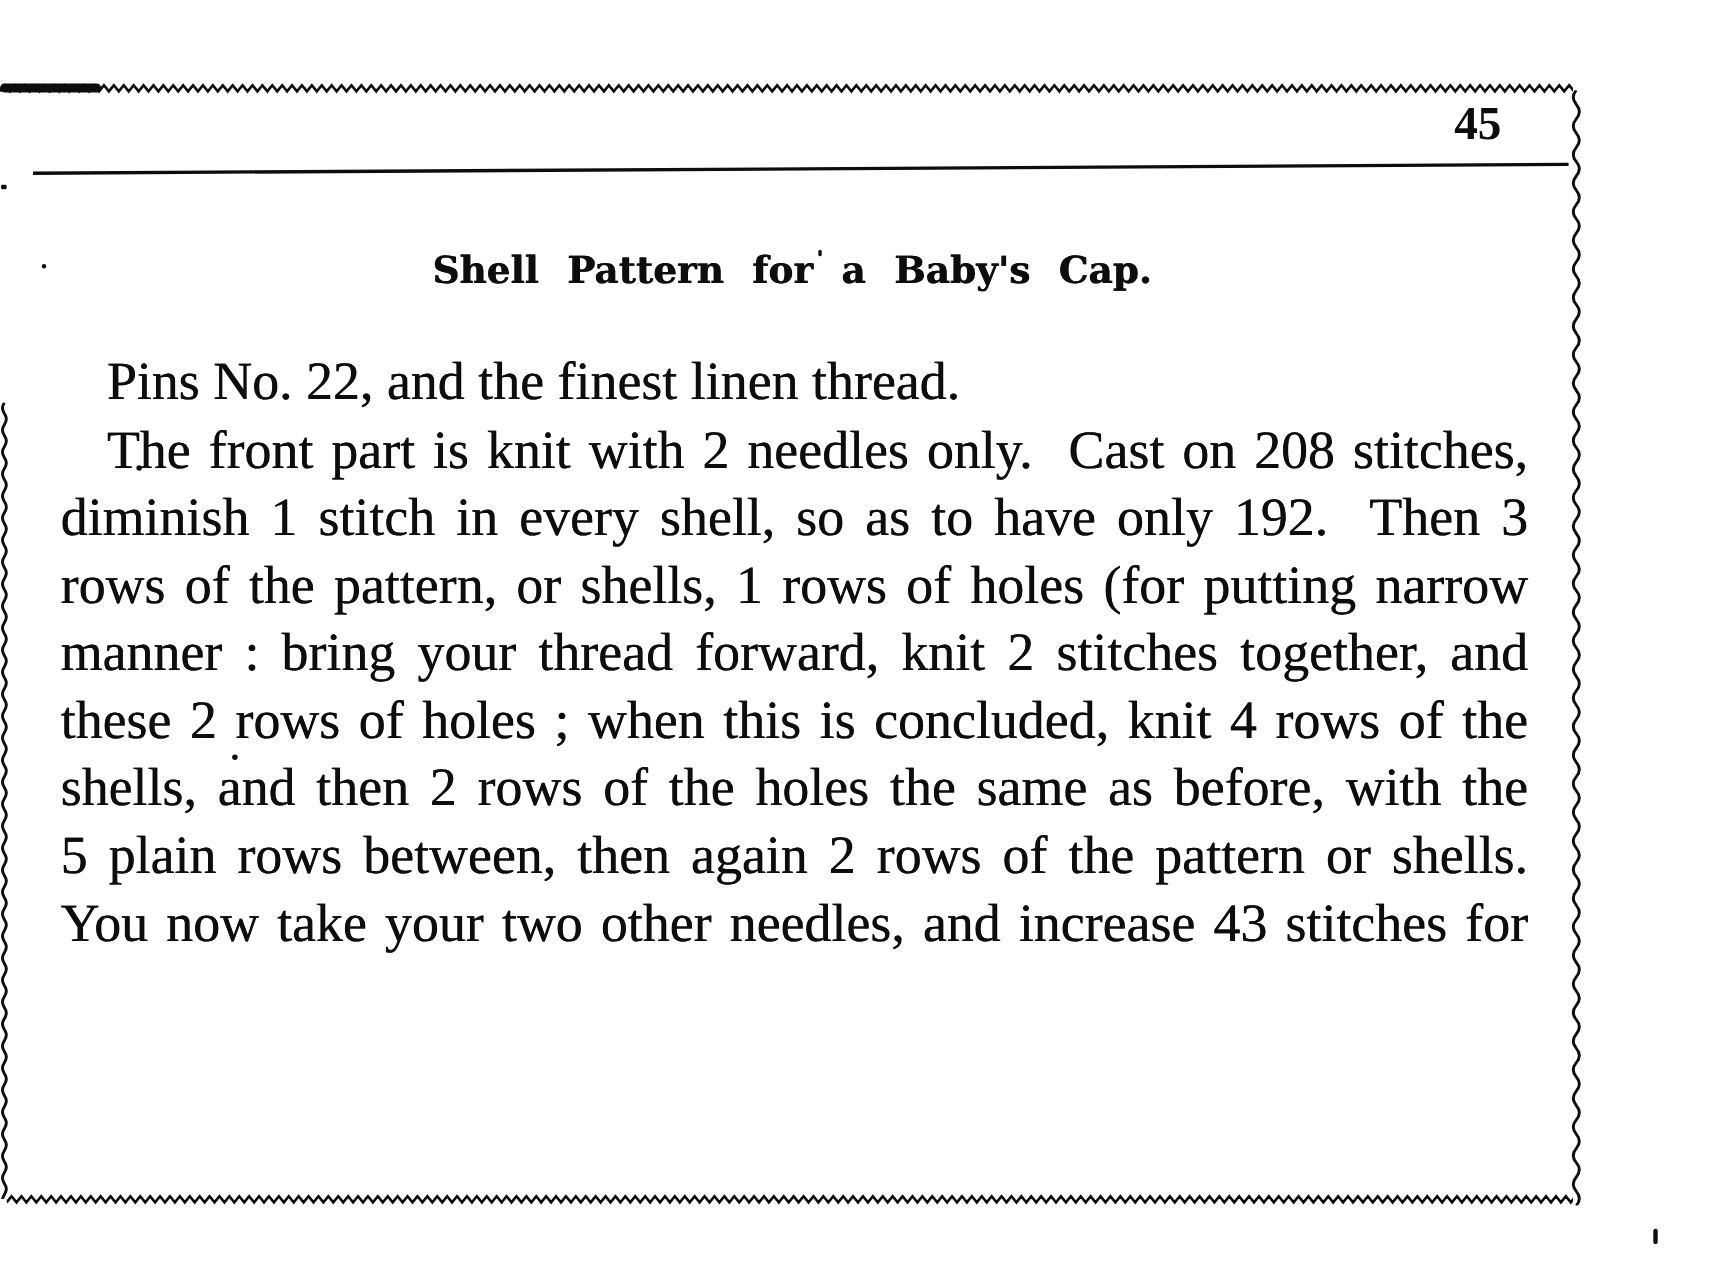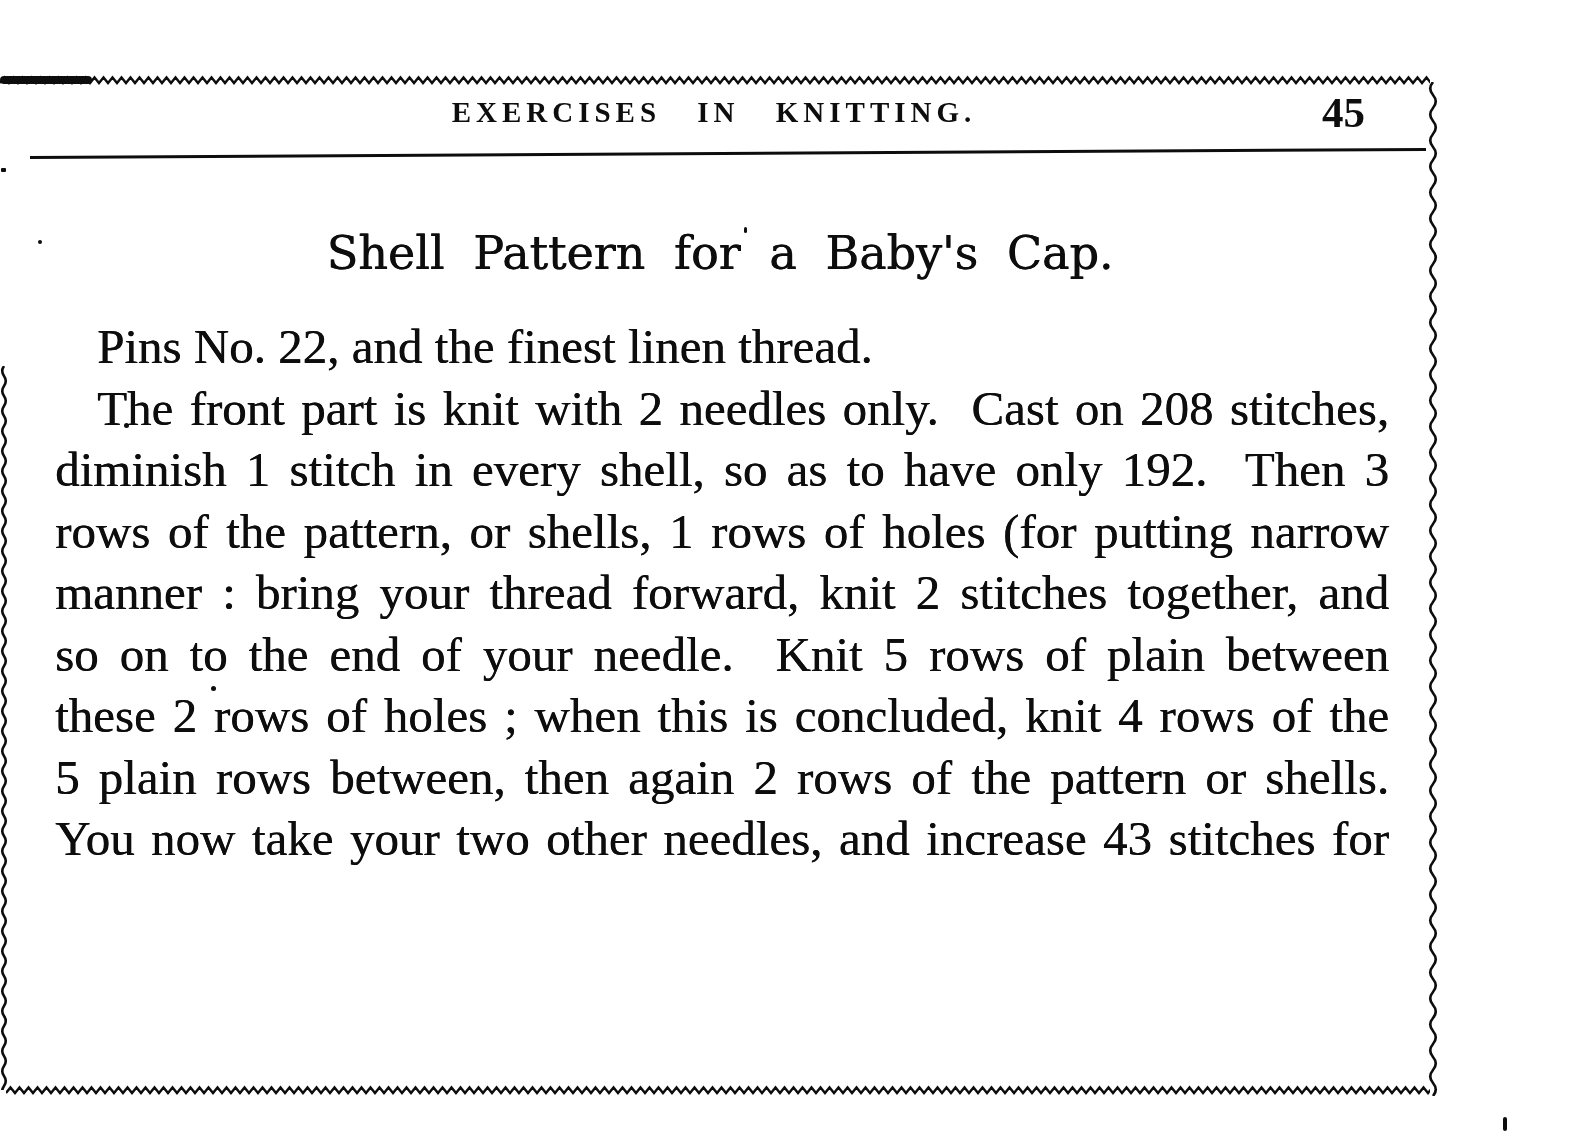--- a/index.html
+++ b/index.html
@@ -40,21 +40,21 @@
   .head-rule {
     position: absolute; top: 156px; left: 30px; width: 1396px; height: 3px;
     background: var(--ink);
     transform: rotate(-0.33deg); transform-origin: left center;
   }
   
   .section-heading {
     position: absolute; top: 226px; left: 0; width: 1440px;
     text-align: center;
     font-family: "DejaVu Serif", "Liberation Serif", serif;
-    font-size: 46px; font-weight: 400;
+    font-size: 34px; font-weight: 700;
     word-spacing: 14px;
     text-shadow: 0.6px 0 0 var(--ink);
   }
   
   .body-text {
     position: absolute; top: 316px; left: 55px; width: 1334px;
     font-size: 49px;
     text-shadow: 0.4px 0 0 var(--ink);
   }
   .line {
@@ -84,37 +84,36 @@
   <svg id="bottomBorder" class="border-svg" width="1424" height="12" viewBox="0 0 1424 12">
       <path stroke-width="2.4" d="M0 9 L4.5 3.5 L9 9 L13.5 3.5 L18 9 L22.5 3.5 L27 9 L31.5 3.5 L36 9 L40.5 3.5 L45 9 L49.5 3.5 L54 9 L58.5 3.5 L63 9 L67.5 3.5 L72 9 L76.5 3.5 L81 9 L85.5 3.5 L90 9 L94.5 3.5 L99 9 L103.5 3.5 L108 9 L112.5 3.5 L117 9 L121.5 3.5 L126 9 L130.5 3.5 L135 9 L139.5 3.5 L144 9 L148.5 3.5 L153 9 L157.5 3.5 L162 9 L166.5 3.5 L171 9 L175.5 3.5 L180 9 L184.5 3.5 L189 9 L193.5 3.5 L198 9 L202.5 3.5 L207 9 L211.5 3.5 L216 9 L220.5 3.5 L225 9 L229.5 3.5 L234 9 L238.5 3.5 L243 9 L247.5 3.5 L252 9 L256.5 3.5 L261 9 L265.5 3.5 L270 9 L274.5 3.5 L279 9 L283.5 3.5 L288 9 L292.5 3.5 L297 9 L301.5 3.5 L306 9 L310.5 3.5 L315 9 L319.5 3.5 L324 9 L328.5 3.5 L333 9 L337.5 3.5 L342 9 L346.5 3.5 L351 9 L355.5 3.5 L360 9 L364.5 3.5 L369 9 L373.5 3.5 L378 9 L382.5 3.5 L387 9 L391.5 3.5 L396 9 L400.5 3.5 L405 9 L409.5 3.5 L414 9 L418.5 3.5 L423 9 L427.5 3.5 L432 9 L436.5 3.5 L441 9 L445.5 3.5 L450 9 L454.5 3.5 L459 9 L463.5 3.5 L468 9 L472.5 3.5 L477 9 L481.5 3.5 L486 9 L490.5 3.5 L495 9 L499.5 3.5 L504 9 L508.5 3.5 L513 9 L517.5 3.5 L522 9 L526.5 3.5 L531 9 L535.5 3.5 L540 9 L544.5 3.5 L549 9 L553.5 3.5 L558 9 L562.5 3.5 L567 9 L571.5 3.5 L576 9 L580.5 3.5 L585 9 L589.5 3.5 L594 9 L598.5 3.5 L603 9 L607.5 3.5 L612 9 L616.5 3.5 L621 9 L625.5 3.5 L630 9 L634.5 3.5 L639 9 L643.5 3.5 L648 9 L652.5 3.5 L657 9 L661.5 3.5 L666 9 L670.5 3.5 L675 9 L679.5 3.5 L684 9 L688.5 3.5 L693 9 L697.5 3.5 L702 9 L706.5 3.5 L711 9 L715.5 3.5 L720 9 L724.5 3.5 L729 9 L733.5 3.5 L738 9 L742.5 3.5 L747 9 L751.5 3.5 L756 9 L760.5 3.5 L765 9 L769.5 3.5 L774 9 L778.5 3.5 L783 9 L787.5 3.5 L792 9 L796.5 3.5 L801 9 L805.5 3.5 L810 9 L814.5 3.5 L819 9 L823.5 3.5 L828 9 L832.5 3.5 L837 9 L841.5 3.5 L846 9 L850.5 3.5 L855 9 L859.5 3.5 L864 9 L868.5 3.5 L873 9 L877.5 3.5 L882 9 L886.5 3.5 L891 9 L895.5 3.5 L900 9 L904.5 3.5 L909 9 L913.5 3.5 L918 9 L922.5 3.5 L927 9 L931.5 3.5 L936 9 L940.5 3.5 L945 9 L949.5 3.5 L954 9 L958.5 3.5 L963 9 L967.5 3.5 L972 9 L976.5 3.5 L981 9 L985.5 3.5 L990 9 L994.5 3.5 L999 9 L1003.5 3.5 L1008 9 L1012.5 3.5 L1017 9 L1021.5 3.5 L1026 9 L1030.5 3.5 L1035 9 L1039.5 3.5 L1044 9 L1048.5 3.5 L1053 9 L1057.5 3.5 L1062 9 L1066.5 3.5 L1071 9 L1075.5 3.5 L1080 9 L1084.5 3.5 L1089 9 L1093.5 3.5 L1098 9 L1102.5 3.5 L1107 9 L1111.5 3.5 L1116 9 L1120.5 3.5 L1125 9 L1129.5 3.5 L1134 9 L1138.5 3.5 L1143 9 L1147.5 3.5 L1152 9 L1156.5 3.5 L1161 9 L1165.5 3.5 L1170 9 L1174.5 3.5 L1179 9 L1183.5 3.5 L1188 9 L1192.5 3.5 L1197 9 L1201.5 3.5 L1206 9 L1210.5 3.5 L1215 9 L1219.5 3.5 L1224 9 L1228.5 3.5 L1233 9 L1237.5 3.5 L1242 9 L1246.5 3.5 L1251 9 L1255.5 3.5 L1260 9 L1264.5 3.5 L1269 9 L1273.5 3.5 L1278 9 L1282.5 3.5 L1287 9 L1291.5 3.5 L1296 9 L1300.5 3.5 L1305 9 L1309.5 3.5 L1314 9 L1318.5 3.5 L1323 9 L1327.5 3.5 L1332 9 L1336.5 3.5 L1341 9 L1345.5 3.5 L1350 9 L1354.5 3.5 L1359 9 L1363.5 3.5 L1368 9 L1372.5 3.5 L1377 9 L1381.5 3.5 L1386 9 L1390.5 3.5 L1395 9 L1399.5 3.5 L1404 9 L1408.5 3.5 L1413 9 L1417.5 3.5 L1422 9 L1426.5 3.5 L1431 9"></path>
     </svg>
   <svg id="rightBorder" class="border-svg" width="16" height="1014" viewBox="0 0 16 1014">
       <path stroke-width="2.6" d="M7 0 Q 1.5 6.5 7 13 Q 12.5 19.5 7 26 Q 1.5 32.5 7 39 Q 12.5 45.5 7 52 Q 1.5 58.5 7 65 Q 12.5 71.5 7 78 Q 1.5 84.5 7 91 Q 12.5 97.5 7 104 Q 1.5 110.5 7 117 Q 12.5 123.5 7 130 Q 1.5 136.5 7 143 Q 12.5 149.5 7 156 Q 1.5 162.5 7 169 Q 12.5 175.5 7 182 Q 1.5 188.5 7 195 Q 12.5 201.5 7 208 Q 1.5 214.5 7 221 Q 12.5 227.5 7 234 Q 1.5 240.5 7 247 Q 12.5 253.5 7 260 Q 1.5 266.5 7 273 Q 12.5 279.5 7 286 Q 1.5 292.5 7 299 Q 12.5 305.5 7 312 Q 1.5 318.5 7 325 Q 12.5 331.5 7 338 Q 1.5 344.5 7 351 Q 12.5 357.5 7 364 Q 1.5 370.5 7 377 Q 12.5 383.5 7 390 Q 1.5 396.5 7 403 Q 12.5 409.5 7 416 Q 1.5 422.5 7 429 Q 12.5 435.5 7 442 Q 1.5 448.5 7 455 Q 12.5 461.5 7 468 Q 1.5 474.5 7 481 Q 12.5 487.5 7 494 Q 1.5 500.5 7 507 Q 12.5 513.5 7 520 Q 1.5 526.5 7 533 Q 12.5 539.5 7 546 Q 1.5 552.5 7 559 Q 12.5 565.5 7 572 Q 1.5 578.5 7 585 Q 12.5 591.5 7 598 Q 1.5 604.5 7 611 Q 12.5 617.5 7 624 Q 1.5 630.5 7 637 Q 12.5 643.5 7 650 Q 1.5 656.5 7 663 Q 12.5 669.5 7 676 Q 1.5 682.5 7 689 Q 12.5 695.5 7 702 Q 1.5 708.5 7 715 Q 12.5 721.5 7 728 Q 1.5 734.5 7 741 Q 12.5 747.5 7 754 Q 1.5 760.5 7 767 Q 12.5 773.5 7 780 Q 1.5 786.5 7 793 Q 12.5 799.5 7 806 Q 1.5 812.5 7 819 Q 12.5 825.5 7 832 Q 1.5 838.5 7 845 Q 12.5 851.5 7 858 Q 1.5 864.5 7 871 Q 12.5 877.5 7 884 Q 1.5 890.5 7 897 Q 12.5 903.5 7 910 Q 1.5 916.5 7 923 Q 12.5 929.5 7 936 Q 1.5 942.5 7 949 Q 12.5 955.5 7 962 Q 1.5 968.5 7 975 Q 12.5 981.5 7 988 Q 1.5 994.5 7 1001 Q 12.5 1007.5 7 1014"></path>
     </svg>
   <svg id="leftBorder" class="border-svg" width="10" height="724" viewBox="0 0 10 724">
       <path stroke-width="2.6" d="M4 0 Q 0.5 5 4 10 Q 7.5 15 4 20 Q 0.5 25 4 30 Q 7.5 35 4 40 Q 0.5 45 4 50 Q 7.5 55 4 60 Q 0.5 65 4 70 Q 7.5 75 4 80 Q 0.5 85 4 90 Q 7.5 95 4 100 Q 0.5 105 4 110 Q 7.5 115 4 120 Q 0.5 125 4 130 Q 7.5 135 4 140 Q 0.5 145 4 150 Q 7.5 155 4 160 Q 0.5 165 4 170 Q 7.5 175 4 180 Q 0.5 185 4 190 Q 7.5 195 4 200 Q 0.5 205 4 210 Q 7.5 215 4 220 Q 0.5 225 4 230 Q 7.5 235 4 240 Q 0.5 245 4 250 Q 7.5 255 4 260 Q 0.5 265 4 270 Q 7.5 275 4 280 Q 0.5 285 4 290 Q 7.5 295 4 300 Q 0.5 305 4 310 Q 7.5 315 4 320 Q 0.5 325 4 330 Q 7.5 335 4 340 Q 0.5 345 4 350 Q 7.5 355 4 360 Q 0.5 365 4 370 Q 7.5 375 4 380 Q 0.5 385 4 390 Q 7.5 395 4 400 Q 0.5 405 4 410 Q 7.5 415 4 420 Q 0.5 425 4 430 Q 7.5 435 4 440 Q 0.5 445 4 450 Q 7.5 455 4 460 Q 0.5 465 4 470 Q 7.5 475 4 480 Q 0.5 485 4 490 Q 7.5 495 4 500 Q 0.5 505 4 510 Q 7.5 515 4 520 Q 0.5 525 4 530 Q 7.5 535 4 540 Q 0.5 545 4 550 Q 7.5 555 4 560 Q 0.5 565 4 570 Q 7.5 575 4 580 Q 0.5 585 4 590 Q 7.5 595 4 600 Q 0.5 605 4 610 Q 7.5 615 4 620 Q 0.5 625 4 630 Q 7.5 635 4 640 Q 0.5 645 4 650 Q 7.5 655 4 660 Q 0.5 665 4 670 Q 7.5 675 4 680 Q 0.5 685 4 690 Q 7.5 695 4 700 Q 0.5 705 4 710 Q 7.5 715 4 720 Q 0.5 725 4 730"></path>
     </svg>
 
-  <div class="running-head">EXERCISES IN KNITTING.</div>
   <div class="page-number">45</div>
   <div class="head-rule"></div>
 
   <div class="section-heading">Shell Pattern for a Baby's Cap.</div>
 
   <div class="body-text">
       <div>
         <div class="line indent">Pins No. 22, and the finest linen thread.</div>
       </div>
       <div>
         <div class="line indent justify">The front part is knit with 2 needles only.&nbsp; Cast on 208 stitches,</div>
         <div class="line justify">diminish 1 stitch in every shell, so as to have only 192.&nbsp; Then 3</div>
         <div class="line justify">rows of the pattern, or shells, 1 rows of holes (for putting narrow</div>
         <div class="line justify">manner : bring your thread forward, knit 2 stitches together, and</div>
-        <div class="line justify">so on to the end of your needle.&nbsp; Knit 5 rows of plain between</div>
         <div class="line justify">these 2 rows of holes ; when this is concluded, knit 4 rows of the</div>
+        <div class="line justify">shells, and then 2 rows of the holes the same as before, with the</div>
         <div class="line justify">5 plain rows between, then again 2 rows of the pattern or shells.</div>
         <div class="line justify">You now take your two other needles, and increase 43 stitches for</div>
       </div>
     </div>
 
   <div class="artifact a1"></div>
   <div class="artifact a2"></div>
   <div class="artifact a3"></div>
   <div class="artifact a4"></div>
   <div class="artifact a5"></div>

